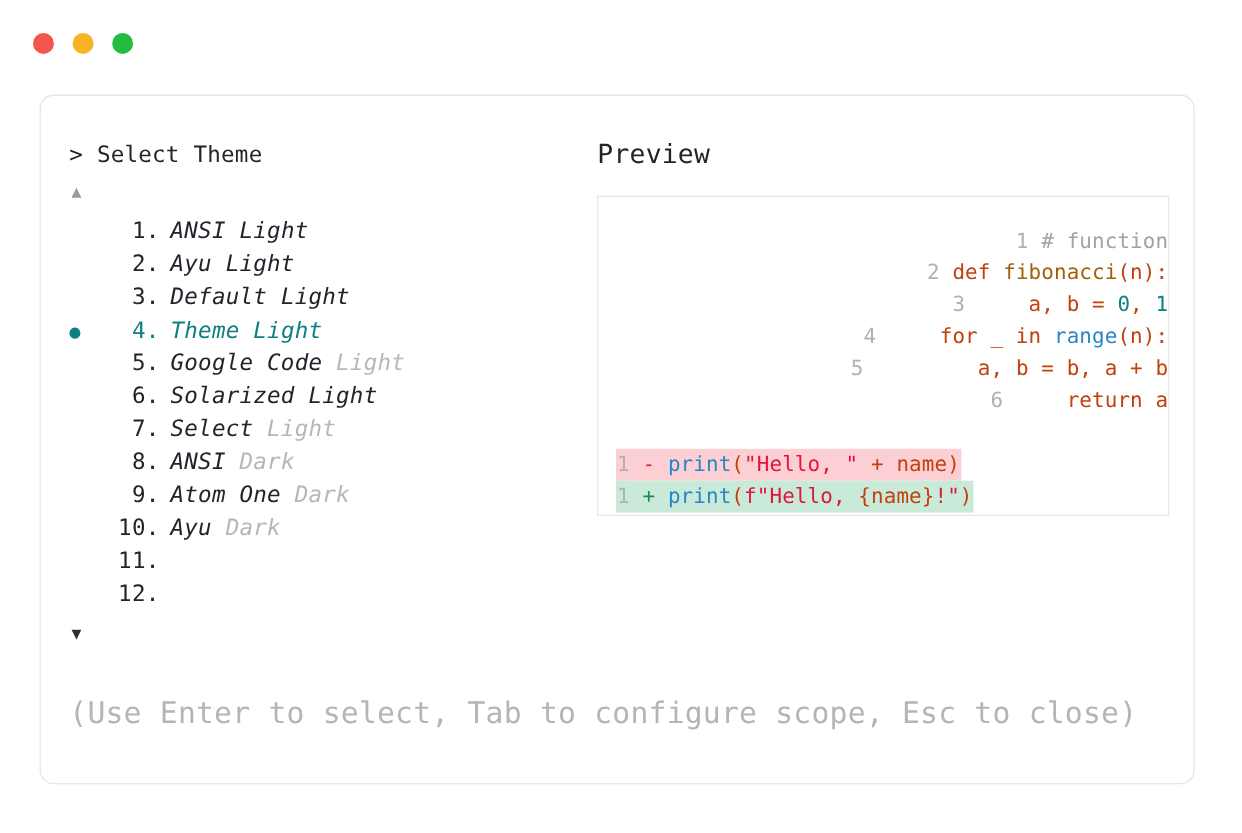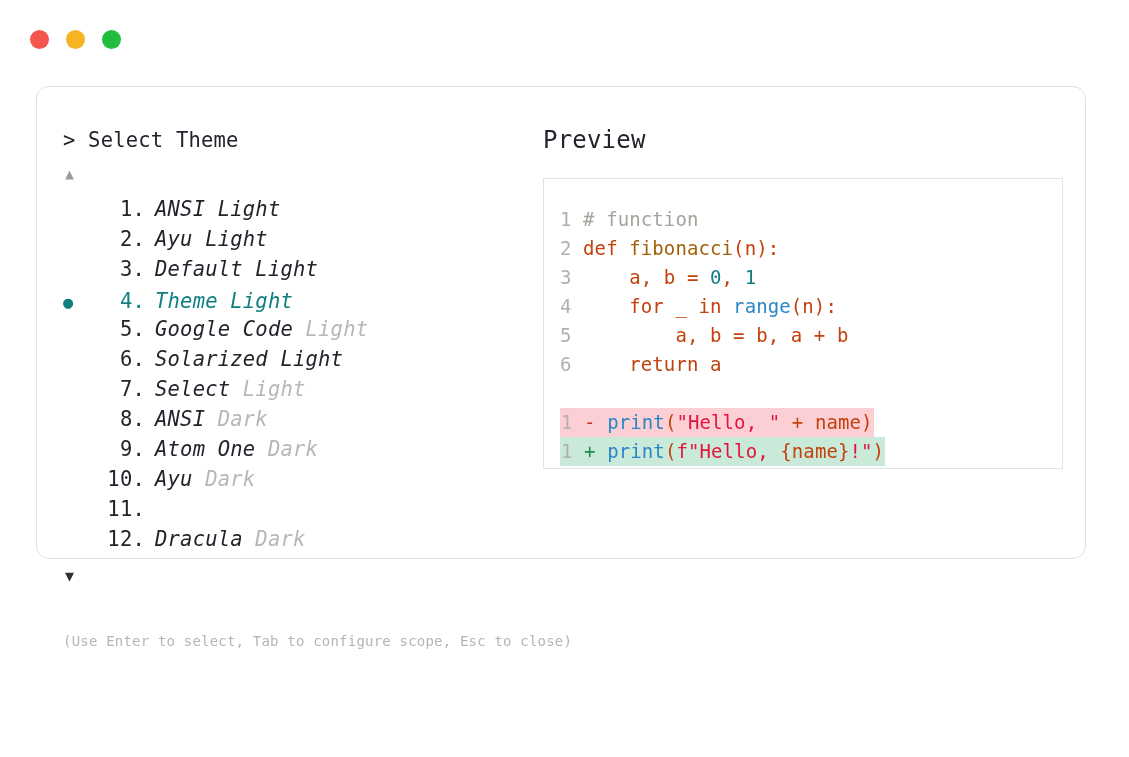--- a/index.html
+++ b/index.html
@@ -27,21 +27,21 @@
   .dot-red    { background: #f4564e; }
   .dot-yellow { background: #f6b322; }
   .dot-green  { background: #22bd3f; }
 
   
   .card {
     position: absolute;
     left: 36px;
     top: 86px;
     width: 1050px;
-    height: 473px;
+    height: 627px;
     box-sizing: border-box;
     border: 1.4px solid #e1e1e3;
     border-radius: 13px;
     background: #ffffff;
   }
 
   .panes {
     position: absolute;
     left: 0; top: 0; right: 0; bottom: 0;
   }
@@ -101,21 +101,21 @@
   .tsuffix-dim { color: #b6b7bb; }
   .theme-row.selected .num-cell,
   .theme-row.selected .tname,
   .theme-row.selected .tsuffix-strong,
   .theme-row.selected .tsuffix-dim { color: #0f7f80; }
 
   .hint {
     position: absolute;
     left: 26px;
     top: 546px;
-    font-size: 14px;
+    font-size: 27px;
     color: #b4b5b9;
     letter-spacing: 0.2px;
     white-space: pre;
   }
 
   
   .right-pane {
     position: absolute;
     left: 506px;
     top: 40px;
@@ -137,21 +137,21 @@
     background: #ffffff;
   }
   .code {
     padding: 26px 0 0 16px;
     font-size: 19px;
     line-height: 29px;
     white-space: pre;
     color: #24262d;
     letter-spacing: 0.1px;
   }
-  .code-line { white-space: pre; }
+  .code-line { white-space: pre; text-align: right; }
   .ln { color: #b0b1b5; }
   .tok-comment { color: #a3a49c; }
   .tok-fn      { color: #a16207; }
   .tok-num     { color: #0f7f80; }
   .tok-builtin { color: #2b86c6; }
   .tok-str     { color: #e3143c; }
   .tok-plain   { color: #c2410c; }
 
   .diff-block { margin-top: 29px; }
   .diff-line {
@@ -185,21 +185,21 @@
           <div class="theme-row"><span class="bullet-cell"></span><span class="num-cell"> 2.</span><span class="label-cell"><span class="tname">Ayu </span><span class="tsuffix-strong">Light</span></span></div>
           <div class="theme-row"><span class="bullet-cell"></span><span class="num-cell"> 3.</span><span class="label-cell"><span class="tname">Default </span><span class="tsuffix-strong">Light</span></span></div>
           <div class="theme-row selected"><span class="bullet-cell">●</span><span class="num-cell"> 4.</span><span class="label-cell"><span class="tname">Theme </span><span class="tsuffix-strong">Light</span></span></div>
           <div class="theme-row"><span class="bullet-cell"></span><span class="num-cell"> 5.</span><span class="label-cell"><span class="tname">Google Code </span><span class="tsuffix-dim">Light</span></span></div>
           <div class="theme-row"><span class="bullet-cell"></span><span class="num-cell"> 6.</span><span class="label-cell"><span class="tname">Solarized </span><span class="tsuffix-strong">Light</span></span></div>
           <div class="theme-row"><span class="bullet-cell"></span><span class="num-cell"> 7.</span><span class="label-cell"><span class="tname">Select </span><span class="tsuffix-dim">Light</span></span></div>
           <div class="theme-row"><span class="bullet-cell"></span><span class="num-cell"> 8.</span><span class="label-cell"><span class="tname">ANSI </span><span class="tsuffix-dim">Dark</span></span></div>
           <div class="theme-row"><span class="bullet-cell"></span><span class="num-cell"> 9.</span><span class="label-cell"><span class="tname">Atom One </span><span class="tsuffix-dim">Dark</span></span></div>
           <div class="theme-row"><span class="bullet-cell"></span><span class="num-cell">10.</span><span class="label-cell"><span class="tname">Ayu </span><span class="tsuffix-dim">Dark</span></span></div>
           <div class="theme-row"><span class="bullet-cell"></span><span class="num-cell">11.</span></div>
-          <div class="theme-row"><span class="bullet-cell"></span><span class="num-cell">12.</span><span class="label-cell"><span class="tname">Dracula </span><span class="tsuffix-dim">Dark</span></span></div>
+          <div class="theme-row"><span class="bullet-cell"></span><span class="num-cell">12.</span></div>
         </div>
       <div class="scroll-arrow down">▼</div>
     </div>
 
     <div class="hint">(Use Enter to select, Tab to configure scope, Esc to close)</div>
 
     <div class="right-pane">
       <div class="preview-title">Preview</div>
       <div class="preview-box">
         <div class="code" id="code-block"><div class="code-line"><span class="ln">1</span><span class="tok-comment"> # function</span></div><div class="code-line"><span class="ln">2</span><span class="tok-plain"> def </span><span class="tok-fn">fibonacci</span><span class="tok-plain">(n):</span></div><div class="code-line"><span class="ln">3</span><span class="tok-plain">     a, b = </span><span class="tok-num">0</span><span class="tok-plain">, </span><span class="tok-num">1</span></div><div class="code-line"><span class="ln">4</span><span class="tok-plain">     for _ in </span><span class="tok-builtin">range</span><span class="tok-plain">(n):</span></div><div class="code-line"><span class="ln">5</span><span class="tok-plain">         a, b = b, a + b</span></div><div class="code-line"><span class="ln">6</span><span class="tok-plain">     return a</span></div><div class="diff-block"><div class="diff-wrap"><span class="diff-line diff-del"><span class="ln">1</span><span class="sign-del"> -</span><span class="tok-plain"> </span><span class="tok-builtin">print</span><span class="tok-plain">(</span><span class="tok-str">"Hello, "</span><span class="tok-plain"> + name)</span></span></div><div class="diff-wrap"><span class="diff-line diff-add"><span class="ln">1</span><span class="sign-add"> +</span><span class="tok-plain"> </span><span class="tok-builtin">print</span><span class="tok-plain">(</span><span class="tok-str">f"Hello, </span><span class="tok-plain">{name}</span><span class="tok-str">!"</span><span class="tok-plain">)</span></span></div></div></div>

